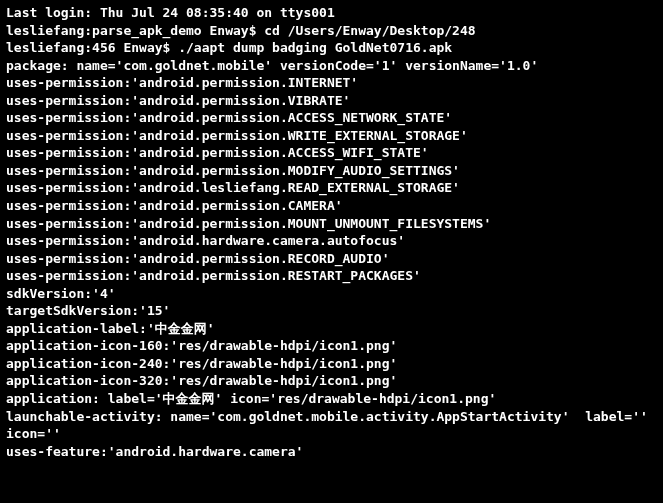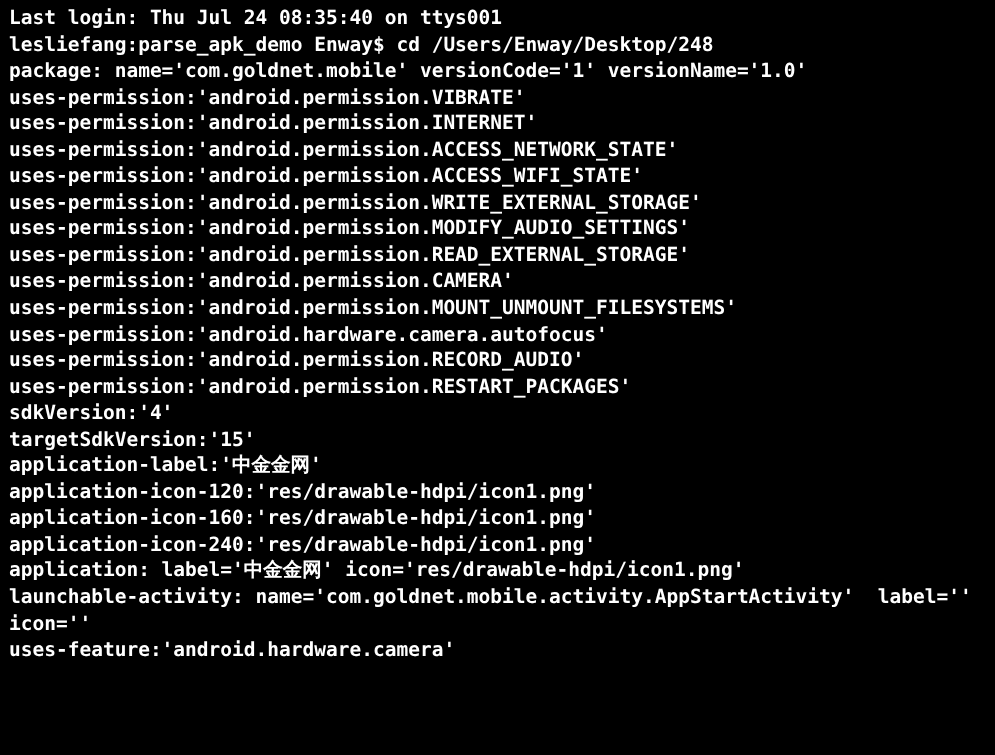--- a/index.html
+++ b/index.html
@@ -23,35 +23,36 @@
       white-space: pre-wrap;
       word-break: break-all;
     }
   </style>
 </head>
 <body>
 
 <div>
   <div class="line">Last login: Thu Jul 24 08:35:40 on ttys001</div>
   <div class="line">lesliefang:parse_apk_demo Enway$ cd /Users/Enway/Desktop/248</div>
+  <div class="line">lesliefang:456 Enway$ ./aapt dump badging GoldNet0716.apk</div>
   <div class="line">package: name='com.goldnet.mobile' versionCode='1' versionName='1.0'</div>
+  <div class="line">uses-permission:'android.permission.INTERNET'</div>
   <div class="line">uses-permission:'android.permission.VIBRATE'</div>
-  <div class="line">uses-permission:'android.permission.INTERNET'</div>
   <div class="line">uses-permission:'android.permission.ACCESS_NETWORK_STATE'</div>
+  <div class="line">uses-permission:'android.permission.WRITE_EXTERNAL_STORAGE'</div>
   <div class="line">uses-permission:'android.permission.ACCESS_WIFI_STATE'</div>
-  <div class="line">uses-permission:'android.permission.WRITE_EXTERNAL_STORAGE'</div>
   <div class="line">uses-permission:'android.permission.MODIFY_AUDIO_SETTINGS'</div>
-  <div class="line">uses-permission:'android.permission.READ_EXTERNAL_STORAGE'</div>
+  <div class="line">uses-permission:'android.lesliefang.READ_EXTERNAL_STORAGE'</div>
   <div class="line">uses-permission:'android.permission.CAMERA'</div>
   <div class="line">uses-permission:'android.permission.MOUNT_UNMOUNT_FILESYSTEMS'</div>
   <div class="line">uses-permission:'android.hardware.camera.autofocus'</div>
   <div class="line">uses-permission:'android.permission.RECORD_AUDIO'</div>
   <div class="line">uses-permission:'android.permission.RESTART_PACKAGES'</div>
   <div class="line">sdkVersion:'4'</div>
   <div class="line">targetSdkVersion:'15'</div>
   <div class="line">application-label:'中金金网'</div>
-  <div class="line">application-icon-120:'res/drawable-hdpi/icon1.png'</div>
   <div class="line">application-icon-160:'res/drawable-hdpi/icon1.png'</div>
   <div class="line">application-icon-240:'res/drawable-hdpi/icon1.png'</div>
+  <div class="line">application-icon-320:'res/drawable-hdpi/icon1.png'</div>
   <div class="line">application: label='中金金网' icon='res/drawable-hdpi/icon1.png'</div>
   <div class="line">launchable-activity: name='com.goldnet.mobile.activity.AppStartActivity'  label='' icon=''</div>
   <div class="line">uses-feature:'android.hardware.camera'</div>
 </div>
 
 </body></html>

